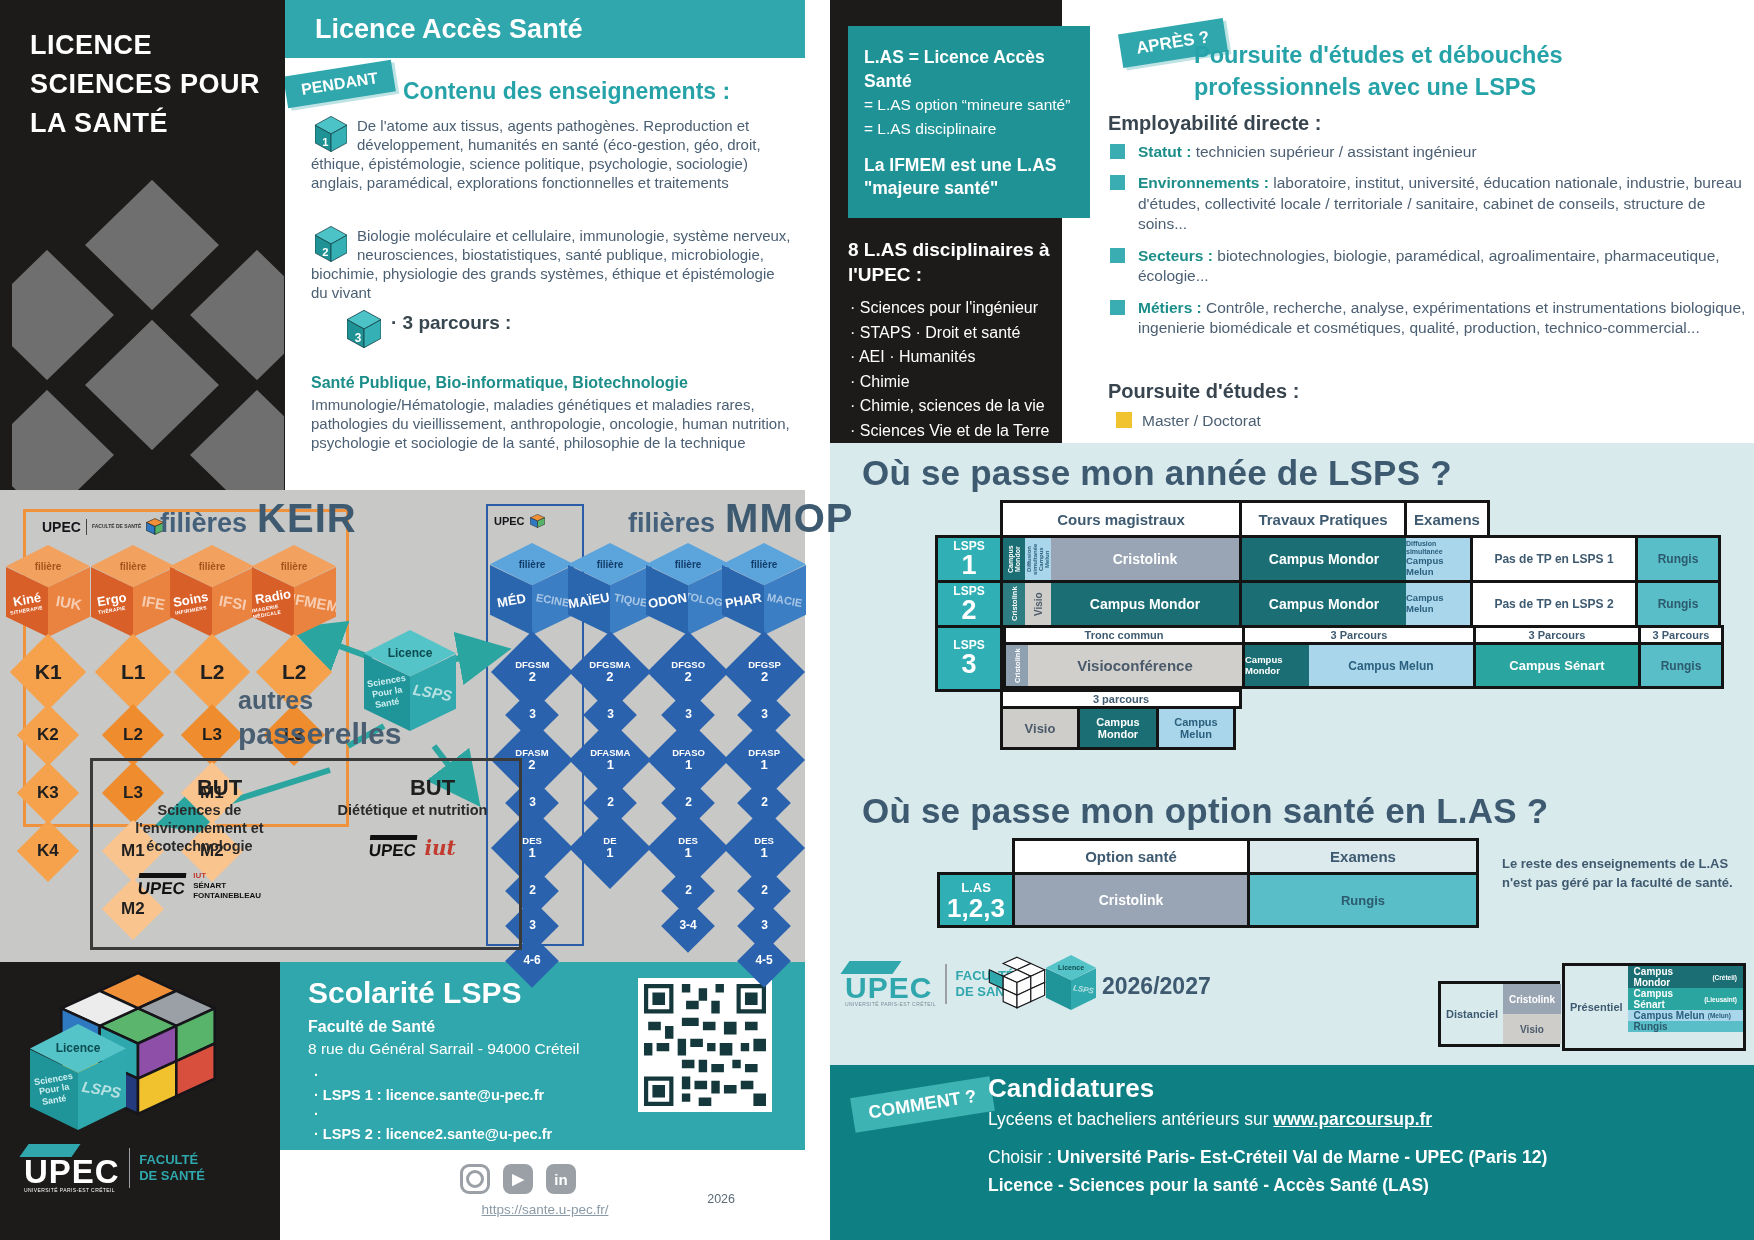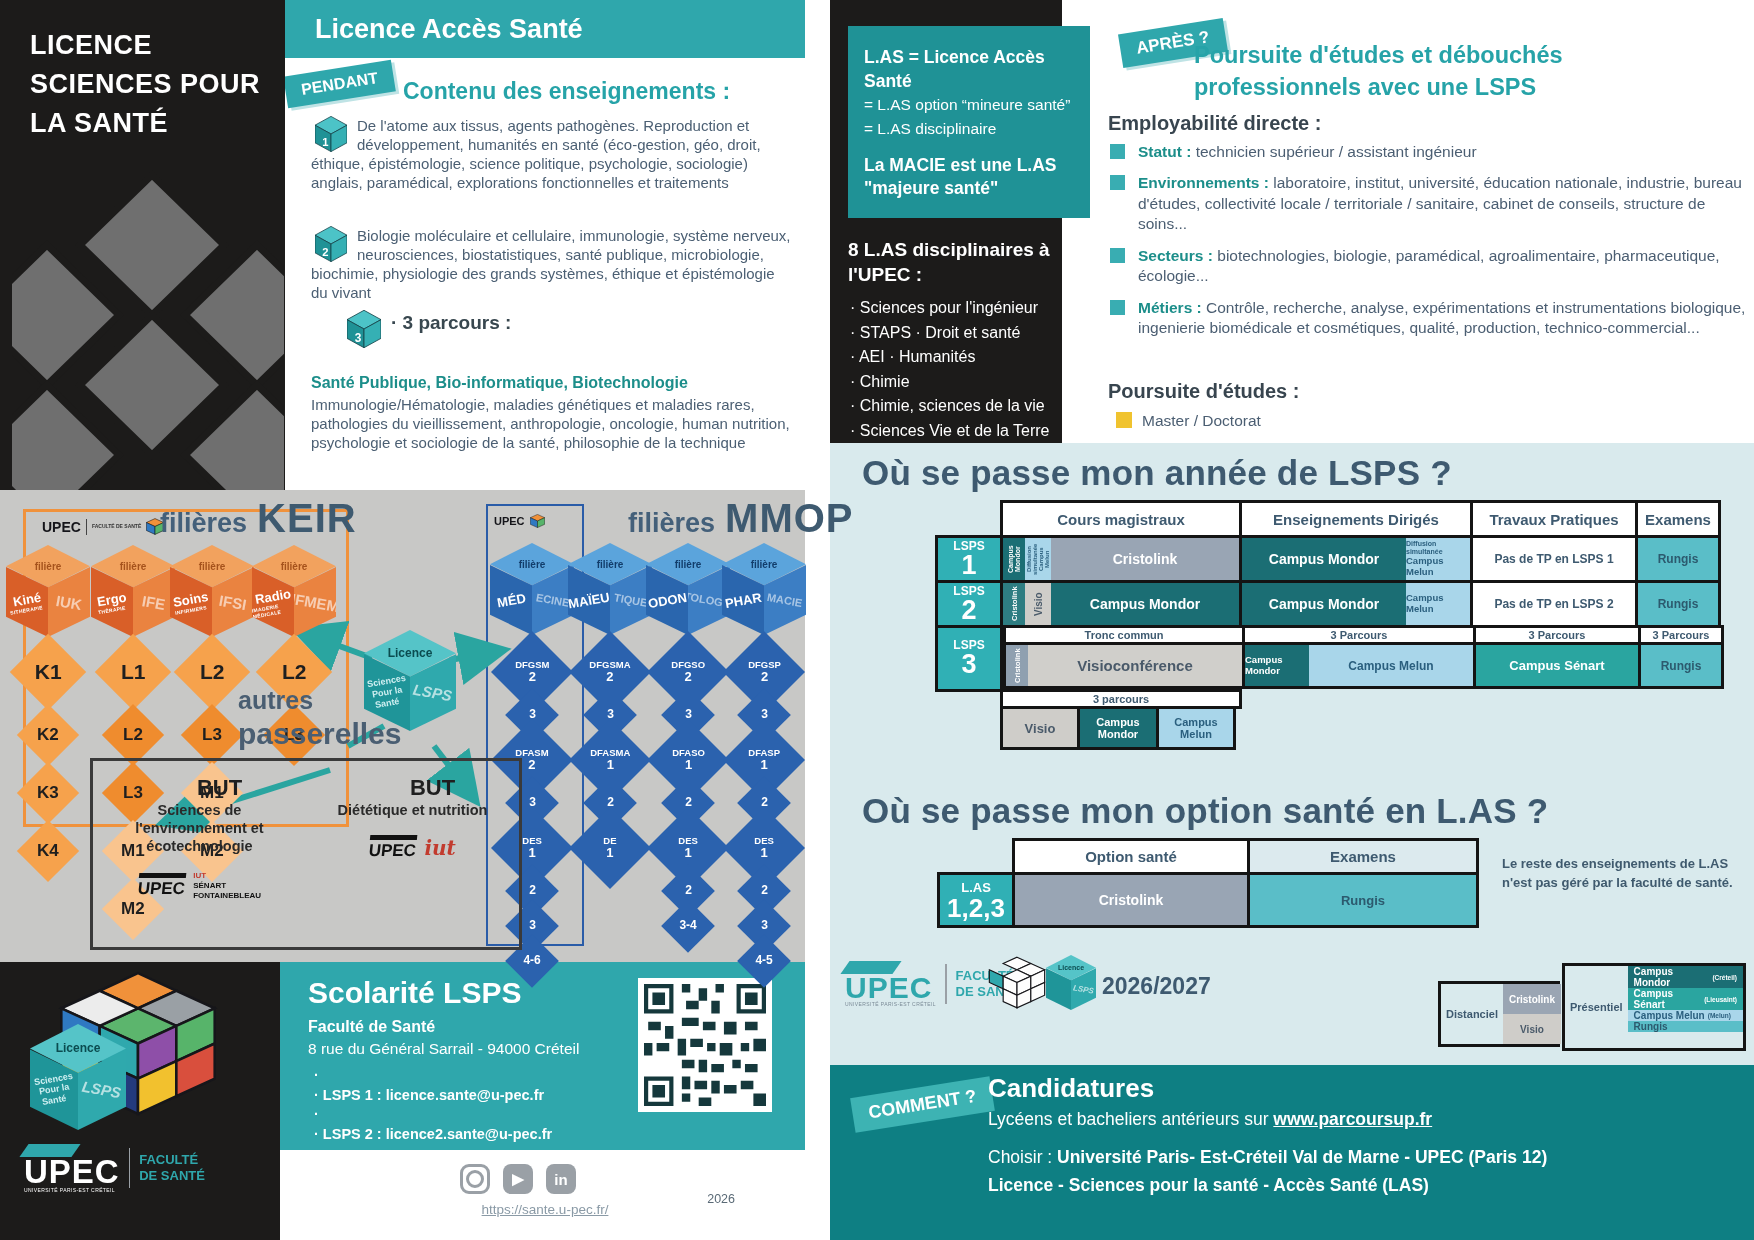--- a/index.html
+++ b/index.html
@@ -848,21 +848,21 @@
       <div id="lp-year">2026</div>
     </div>
   </div>
 
   <div class="abs" id="rp-black">
     <div id="las-box">
       <div class="b">L.AS = Licence Accès Santé</div>
       <div class="r">= L.AS option “mineure santé”</div>
       <div class="r">= L.AS disciplinaire</div>
       <div class="gap"></div>
-      <div class="b">La MACIE est une L.AS</div>
+      <div class="b">La IFMEM est une L.AS</div>
       <div class="b">"majeure santé"</div>
     </div>
     <div id="disc-head">
       <div>8 L.AS disciplinaires à</div>
       <div>l'UPEC :</div>
     </div>
     <div id="disc-items">
       <div style="display: contents;"><div>· Sciences pour l'ingénieur</div></div><div style="display: contents;"><div>· STAPS    · Droit et santé</div></div><div style="display: contents;"><div>· AEI    · Humanités</div></div><div style="display: contents;"><div>· Chimie</div></div><div style="display: contents;"><div>· Chimie, sciences de la vie</div></div><div style="display: contents;"><div>· Sciences Vie et de la Terre</div></div>
     </div>
   </div>
@@ -897,21 +897,20 @@
     <div id="apres-master">Master / Doctorat</div>
   </div>
 
   <div class="abs" id="rp-blue">
     <div class="bigh" style="left:32px;top:10px;">Où se passe mon année de LSPS ?</div>
 
     <div id="t1">
       <div class="trow">
         <div class="spacer"></div>
         <div class="tc thead w-cm" style="height:38px;">Cours magistraux</div>
-        <div class="tc thead w-ed" style="height:38px;">Enseignements Dirigés</div>
         <div class="tc thead w-tp" style="height:38px;">Travaux Pratiques</div>
         <div class="tc thead w-ex" style="height:38px;">Examens</div>
       </div>
 
       <div class="trow">
         <div class="tc lblc" style="height:48px;">
           <span class="ls">LSPS</span>
             <span class="ln">1</span>
         </div>
         <div class="tc w-cm cellflex" style="height:48px;">

